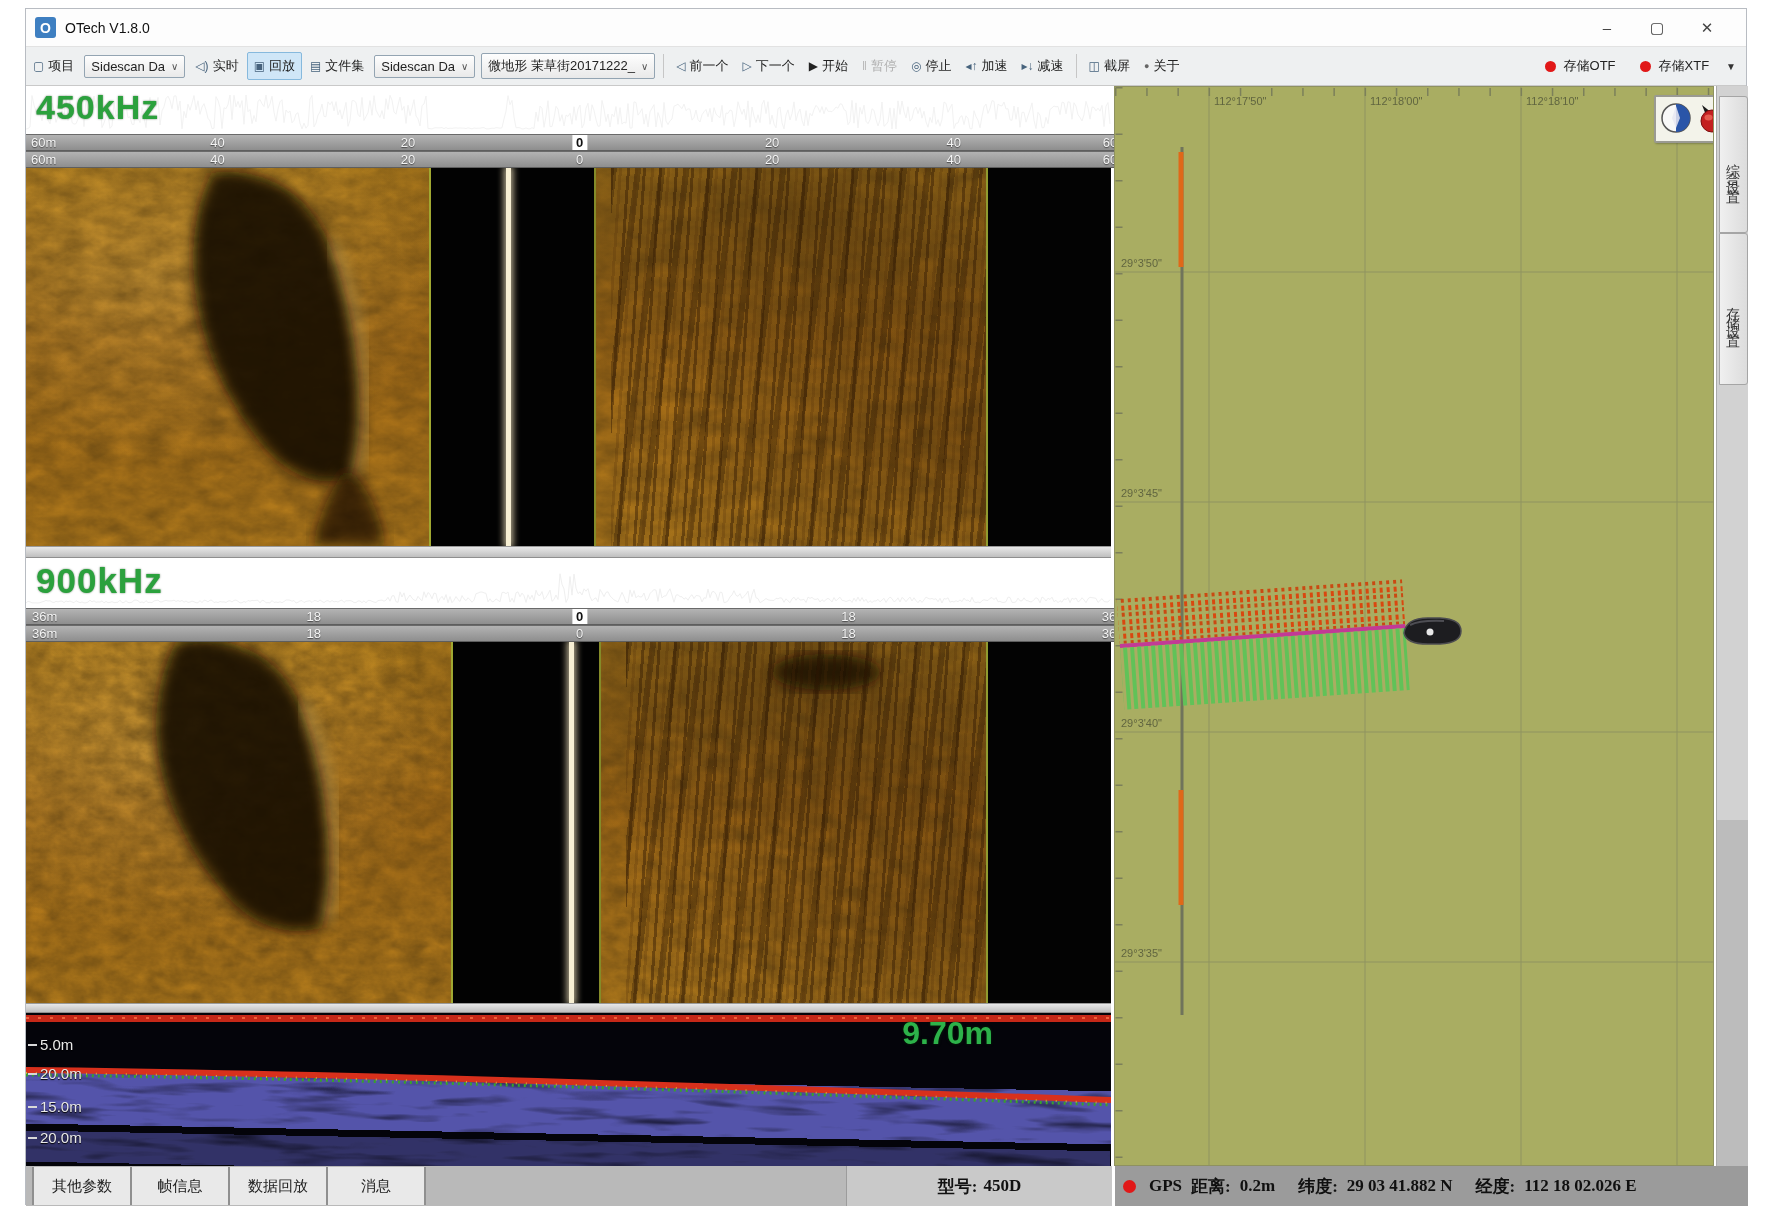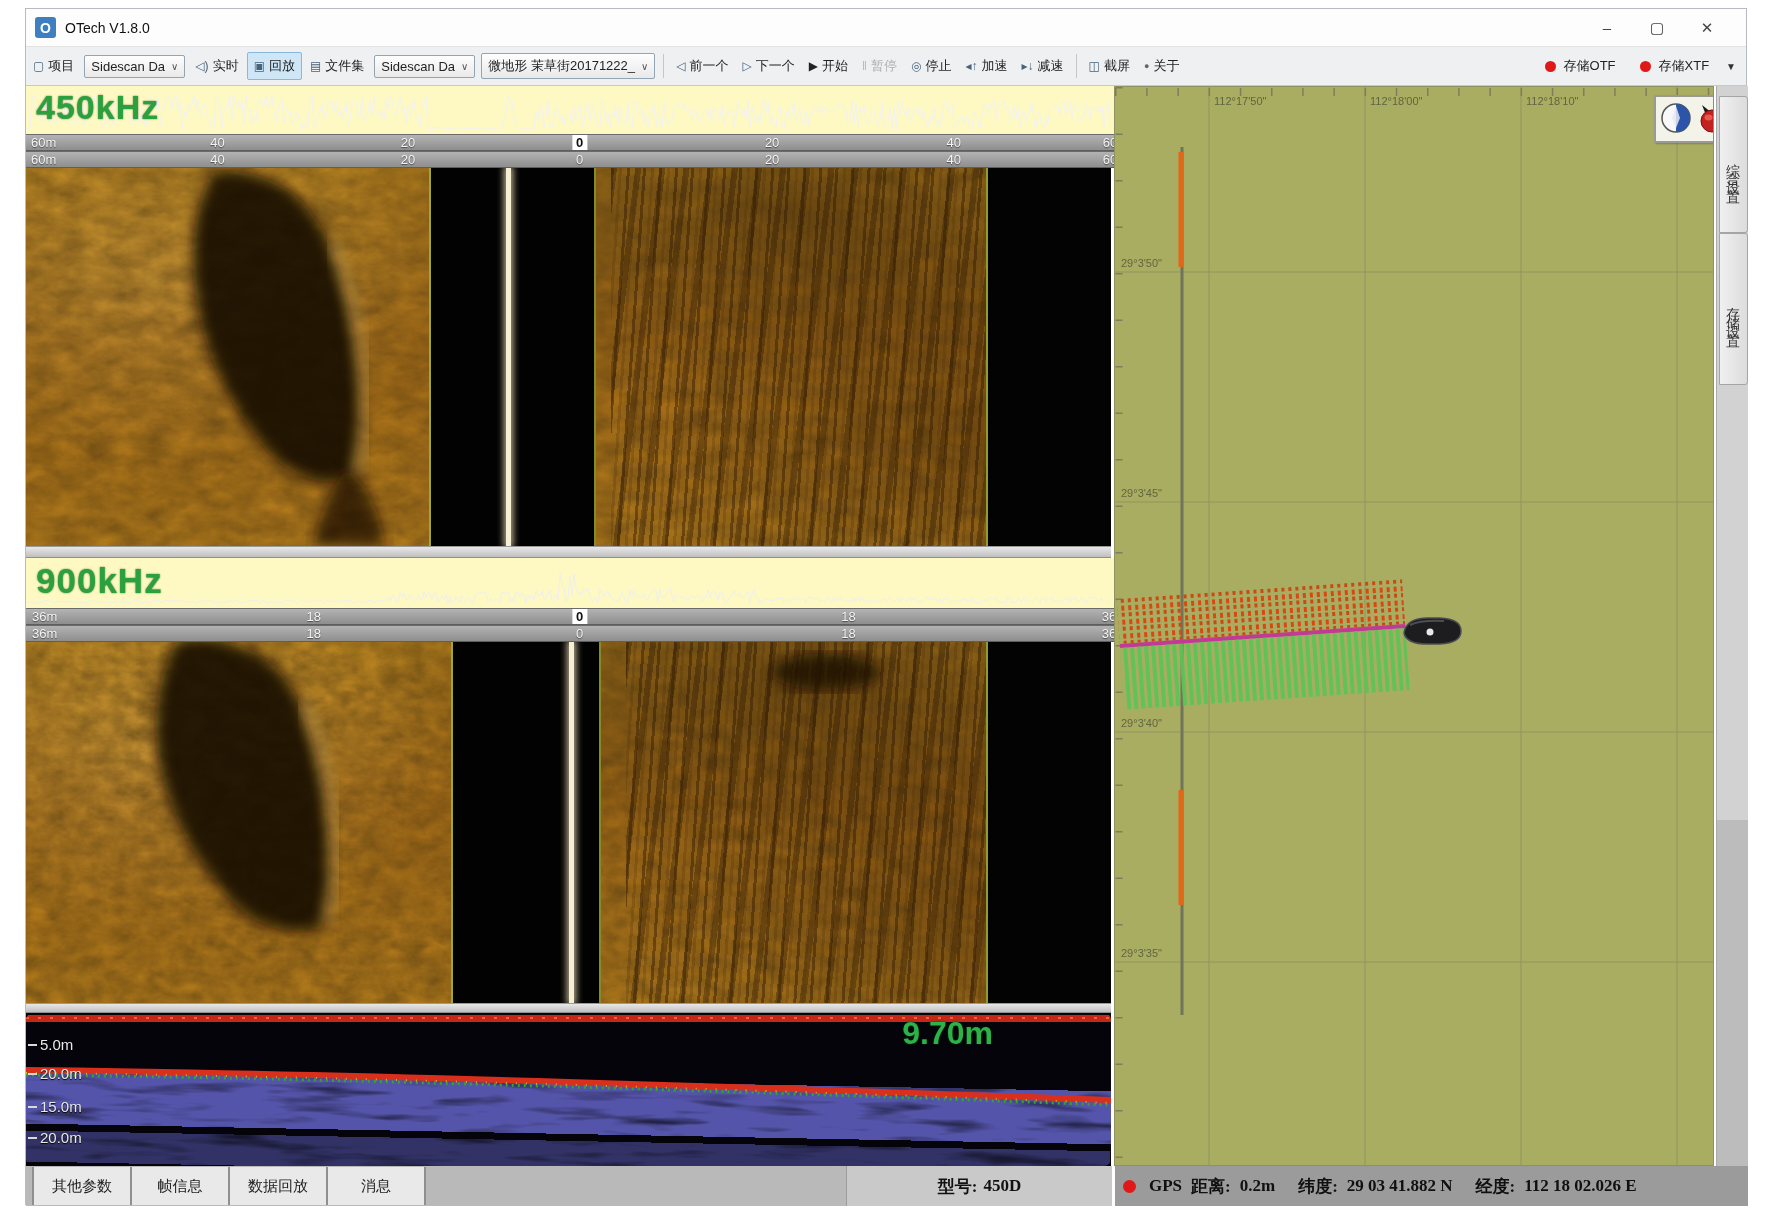--- a/index.html
+++ b/index.html
@@ -32,21 +32,21 @@
   .drop .chev{font-size:10px;color:#555;}
   .tb-sep{width:1px;height:24px;background:#c6c6c6;margin:0 5px;}
   .tb-right{position:absolute;right:10px;top:0;height:38px;display:flex;align-items:center;gap:10px;}
   .reddot{width:11px;height:11px;border-radius:50%;background:#e11818;display:inline-block;margin-right:4px;}
   .caret{font-size:10px;color:#333;}
 
   
   .content{position:absolute;left:0;top:77px;width:1722px;height:1080px;background:#fff;}
   .sonarcol{position:absolute;left:0;top:0;width:1085px;height:1080px;background:#000;}
 
-  .trace{position:absolute;left:0;width:1313px;background:#fef9c3;overflow:hidden;}
+  .trace{position:absolute;left:0;width:1313px;background:#ffffff;overflow:hidden;}
   .freqlabel{position:absolute;left:10px;top:4px;font-size:35px;font-weight:bold;color:#2ba13d;
              text-shadow:0 0 2px rgba(0,40,0,.6);letter-spacing:1px;z-index:3;}
   .trace svg{position:absolute;left:0;top:0;}
 
   .ruler{position:absolute;left:0;width:1107px;height:15px;
          background:linear-gradient(#b3b3b3,#8e8e8e);border-top:1px solid #6a6a6a;border-bottom:1px solid #5e5e5e;
          box-sizing:content-box;font-size:13px;color:#f4f4f4;}
   .ruler span{position:absolute;top:0;line-height:15px;text-shadow:0 1px 1px rgba(0,0,0,.5);}
   .ruler .zero{background:#fff;color:#111;padding:0 4px;text-shadow:none;font-weight:bold;}
   .r0{left:5px}.r1{left:17.3%;transform:translateX(-50%)}.r2{left:34.5%;transform:translateX(-50%)}
@@ -68,21 +68,21 @@
             border-left:2px solid rgba(188,198,58,.85);border-right:2px solid rgba(188,198,58,.7);box-sizing:border-box;}
   .centerline{position:absolute;top:0;bottom:0;width:5px;background:#f7efd3;
               box-shadow:0 0 7px 2px rgba(255,240,200,.75);}
   .edgeblack{position:absolute;top:0;bottom:0;right:0;background:#030303;
              border-left:2px solid rgba(180,194,60,.8);box-sizing:border-box;}
 
   .divider{position:absolute;left:0;width:1085px;background:linear-gradient(#e8e8e8,#bfbfbf);
            border-top:1px solid #9a9a9a;border-bottom:1px solid #8f8f8f;box-sizing:content-box;}
 
   
-  .depth{position:absolute;left:0;top:927px;width:1085px;height:153px;background:#04040a;overflow:hidden;border-radius:7px;}
+  .depth{position:absolute;left:0;top:927px;width:1085px;height:153px;background:#04040a;overflow:hidden;}
   .depth svg{position:absolute;left:0;top:0;}
   .dlabel{position:absolute;left:14px;font-size:15px;color:#e9e9e9;text-shadow:0 1px 1px #000;}
   .dtick{position:absolute;left:2px;width:9px;height:2px;background:#d8d8d8;}
   .curdepth{position:absolute;right:118px;top:2px;font-size:32px;font-weight:bold;color:#2db24a;
             text-shadow:0 0 3px rgba(0,60,0,.7);}
 
   
   .map{position:absolute;left:1088px;top:0;width:600px;height:1080px;background:#a9ad62;overflow:hidden;
        border:1px solid #8e9160;box-sizing:border-box;}
   .map svg{position:absolute;left:0;top:0;}

